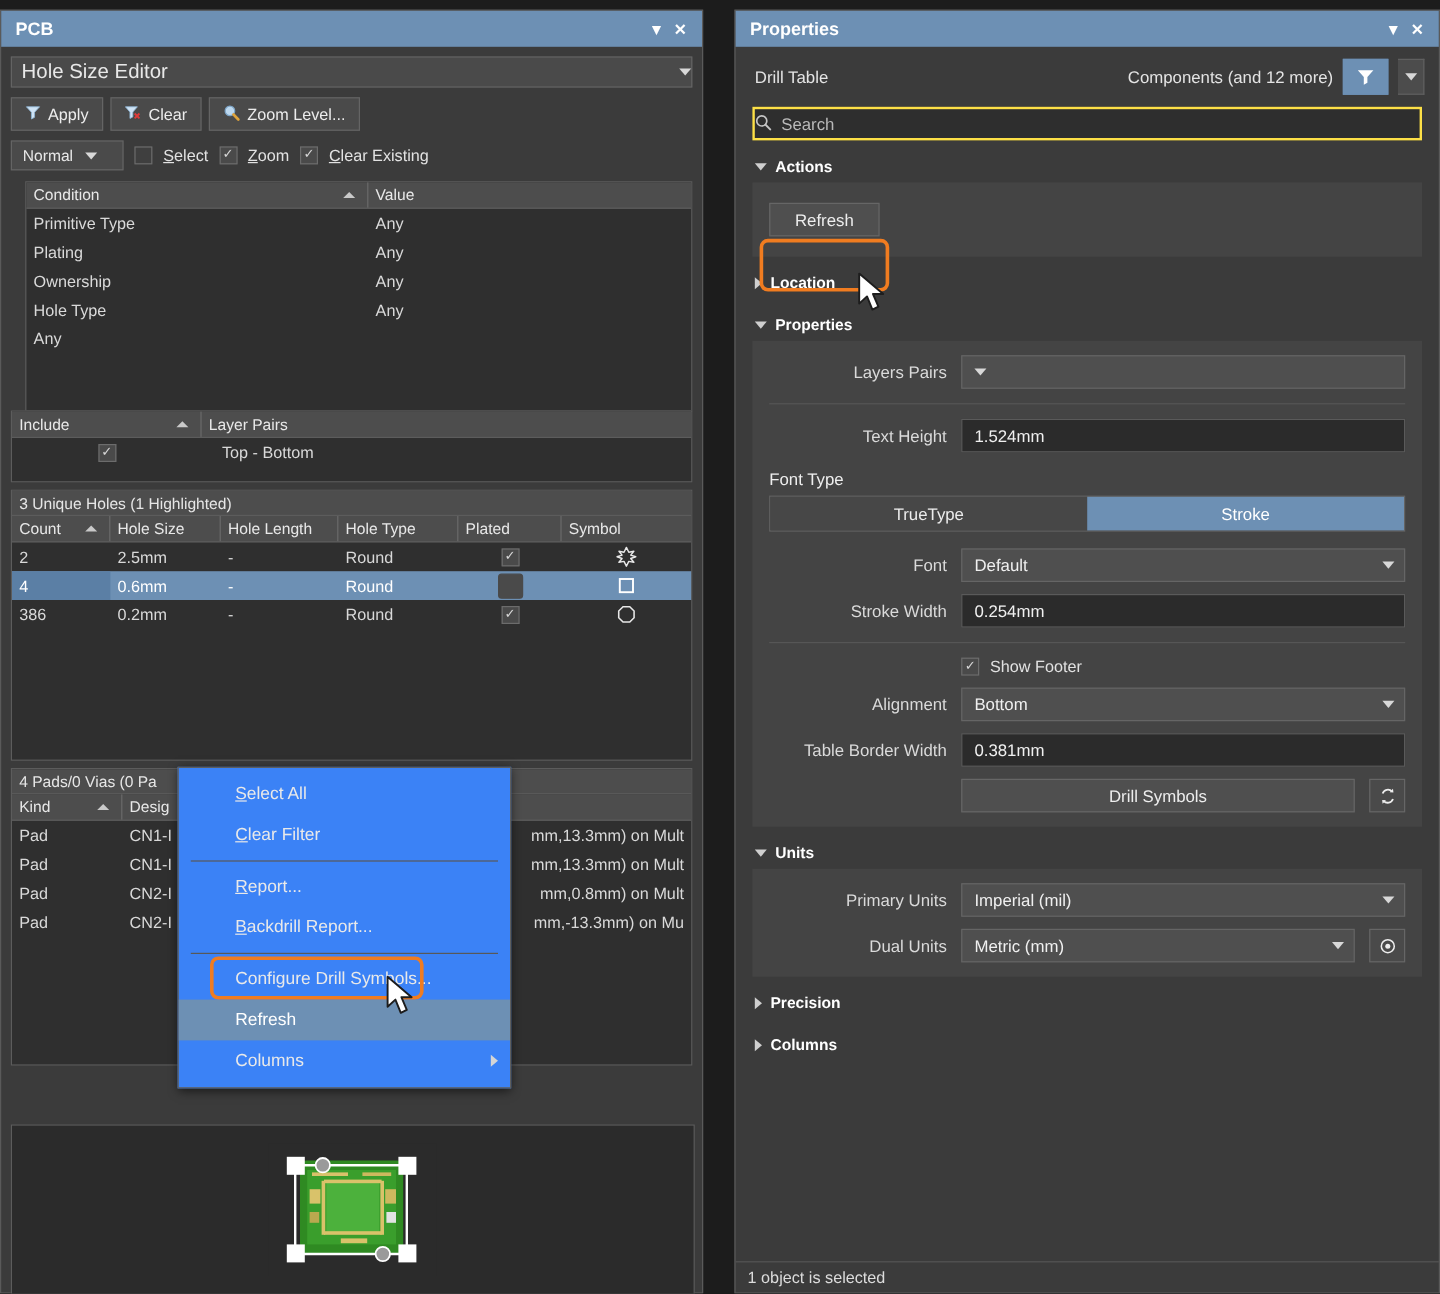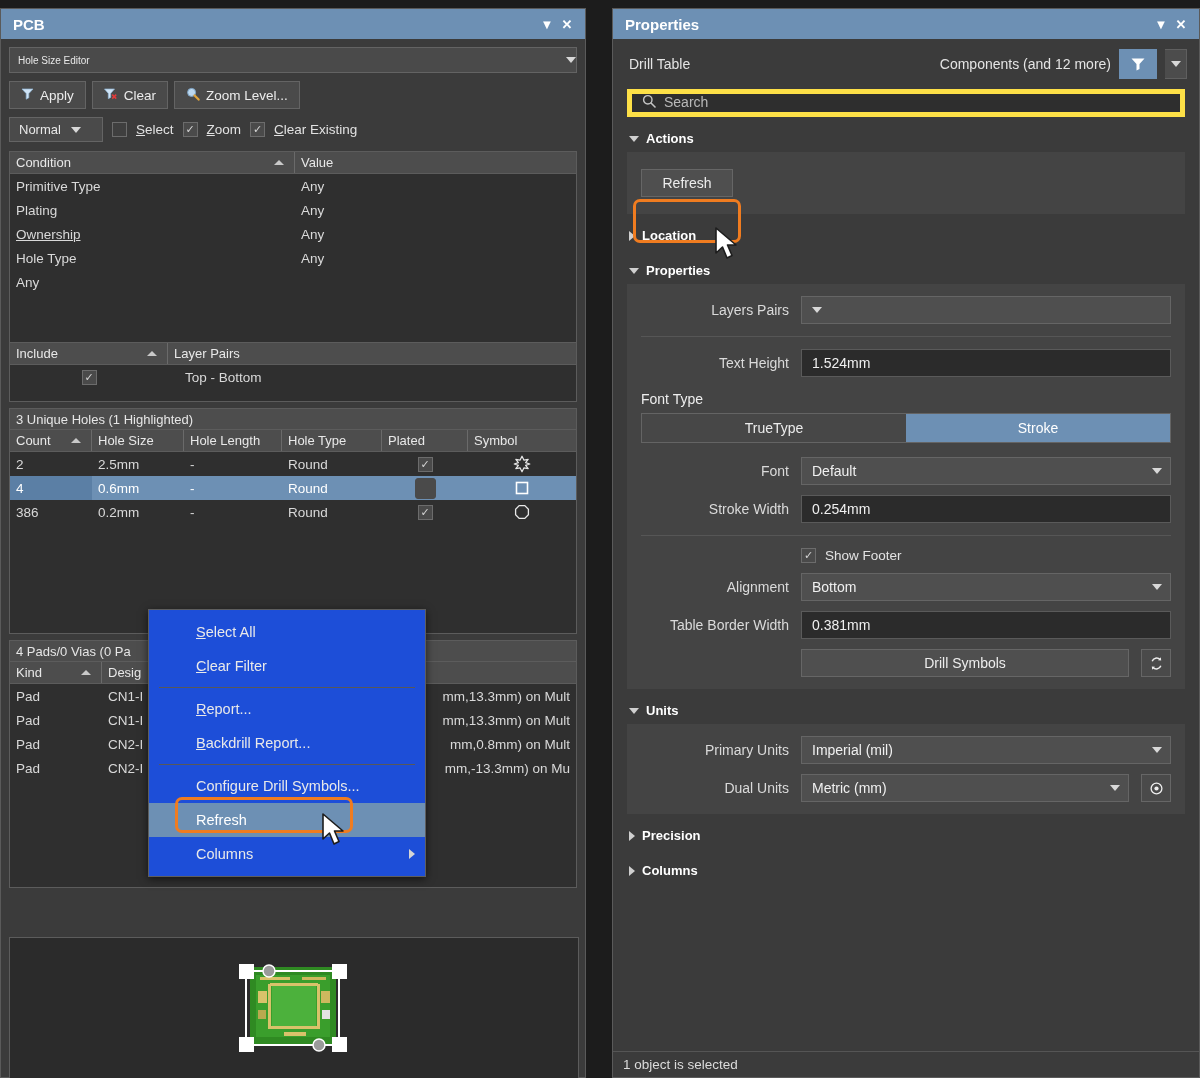--- a/index.html
+++ b/index.html
@@ -37,21 +37,21 @@
 
   
   #pcb-panel { left: 0; top: 8px; width: 586px; height: 1070px; background: #3b3b3b; }
   .pcb-body { padding: 8px 8px 0 8px; }
 
   .combo {
     height: 26px;
     background: #4a4a4a;
     border: 1px solid #636363;
     color: #e8e8e8;
-    font-size: 10px;
+    font-size: 17px;
     display: flex; align-items: center;
     padding: 0 0 0 8px;
     position: relative;
   }
   .combo .cv { flex: 1; overflow: hidden; white-space: nowrap; }
   .caret { width: 0; height: 0; border-left: 5px solid transparent; border-right: 5px solid transparent; border-top: 6px solid #d8d8d8; }
 
   .toolbar-row { display: flex; gap: 6px; margin-top: 8px; }
   .tb-button {
     height: 28px;
@@ -101,22 +101,22 @@
     height: 21px; background: #4d4d4d; color: #e6e6e6;
     font-size: 13px; display: flex; align-items: center; padding: 0 6px;
     border-bottom: 1px solid #5c5c5c;
   }
 
   .symbol-cell svg { display: block; }
 
   
   #ctx-menu {
     position: absolute;
-    left: 147px; top: 600px; width: 278px;
-    background: #1d4ed8;
+    left: 147px; top: 630px; width: 278px;
+    background: #3b82f6;
     border: 1px solid #5e5e5e;
     box-shadow: 0 2px 8px rgba(0,0,0,.6);
     z-index: 50;
     padding: 5px 0;
     text-align: right;
   }
   .mi {
     height: 34px; display: flex; align-items: center;
     padding: 0 10px 0 47px; color: #e9e9e9; font-size: 14.5px;
     cursor: pointer; position: relative;
@@ -154,22 +154,22 @@
   .filter-btn {
     width: 38px; height: 30px; background: #6d90b4; border: 1px solid #6d90b4;
     display: flex; align-items: center; justify-content: center; cursor: pointer;
   }
   .filter-caret {
     width: 22px; height: 30px; background: #4c4c4c; border: 1px solid #5f5f5f; border-left: none;
     display: flex; align-items: center; justify-content: center; cursor: pointer;
   }
   .search-box {
     margin: 4px 14px 0 14px; height: 28px;
-    background: #2e2e2e; border: 5px solid #fde047;
-    display: flex; gap: 8px; padding: 0 10px;
+    background: #2e2e2e; border: 2px solid #fde047;
+    display: flex; align-items: center; gap: 8px; padding: 0 0;
     color: #b9b9b9; font-size: 14px;
   }
   .section-head {
     display: flex; align-items: center; gap: 7px;
     padding: 14px 0 6px 16px; color: #ffffff; font-weight: bold; font-size: 13px;
     cursor: pointer;
   }
   .tri-down { width: 0; height: 0; border-left: 5px solid transparent; border-right: 5px solid transparent; border-top: 6px solid #cfcfcf; }
   .tri-right { width: 0; height: 0; border-top: 5px solid transparent; border-bottom: 5px solid transparent; border-left: 6px solid #cfcfcf; }
   .group-card { margin: 0 14px; background: #444444; padding: 12px 14px; }
@@ -265,40 +265,40 @@
           <span class="caret"></span>
         </div>
         <div class="cbx unchecked"></div>
         <span class="opt-label"><u>S</u>elect</span>
         <div class="cbx">✓</div>
         <span class="opt-label"><u>Z</u>oom</span>
         <div class="cbx">✓</div>
         <span class="opt-label"><u>C</u>lear Existing</span>
       </div>
 
-      <div class="tbl-box" style="height:192px;">
+      <div class="tbl-box" style="height:192px;margin-left:12px;">
         <div class="tbl-head">
           <div class="th" style="width:285px;">
             <span>Condition</span>
             <span class="sortasc"></span>
           </div>
           <div class="th noborder" style="flex:1;">
             <span>Value</span>
           </div>
         </div>
         <div class="tbl-row">
           <div class="td" style="width:285px;">Primitive Type</div>
           <div class="td" style="flex:1;">Any</div>
         </div>
         <div class="tbl-row">
           <div class="td" style="width:285px;">Plating</div>
           <div class="td" style="flex:1;">Any</div>
         </div>
         <div class="tbl-row">
-          <div class="td" style="width:285px;text-decoration:underline;">Ownership</div>
+          <div class="td" style="width:285px;">Ownership</div>
           <div class="td" style="flex:1;">Any</div>
         </div>
         <div class="tbl-row">
           <div class="td" style="width:285px;">Hole Type</div>
           <div class="td" style="flex:1;">Any</div>
         </div>
         <div class="tbl-row">
           <div class="td" style="flex:1;">Any</div>
         </div>
       </div>

